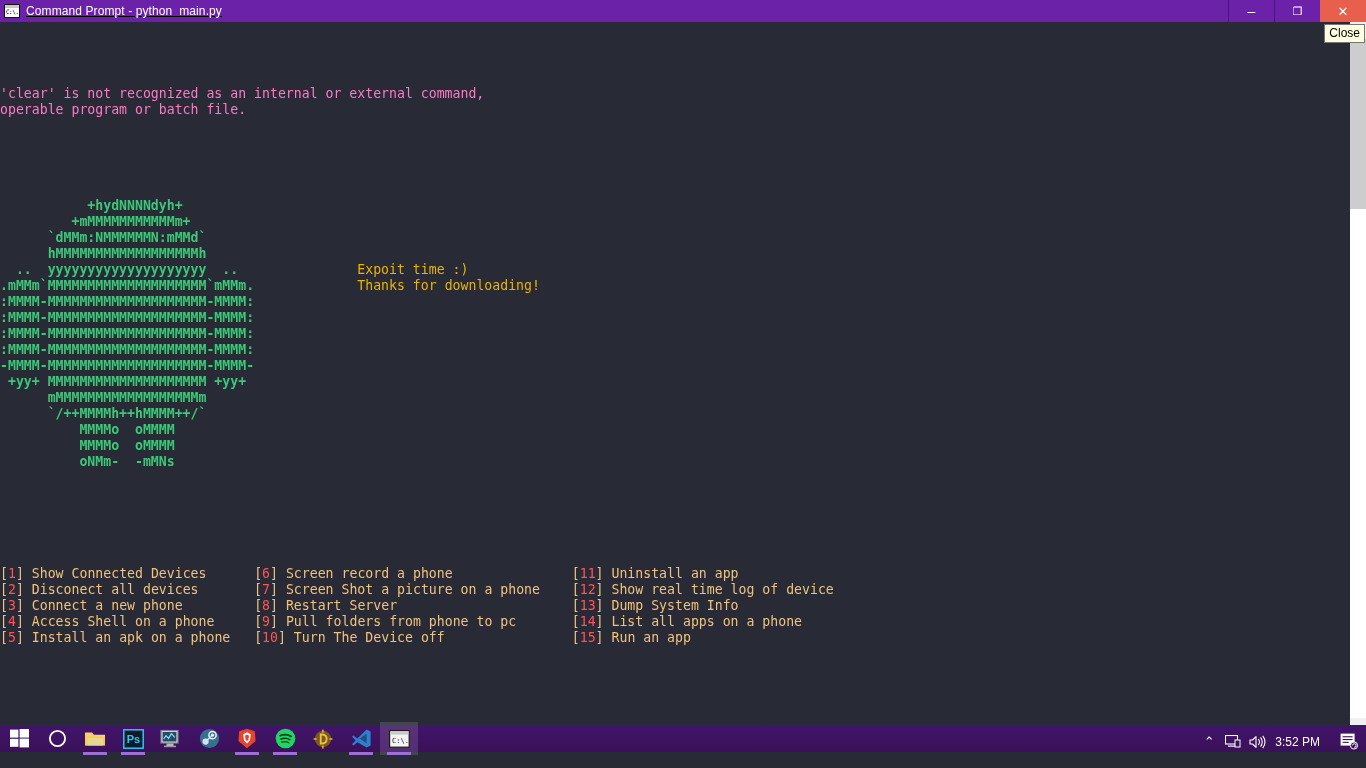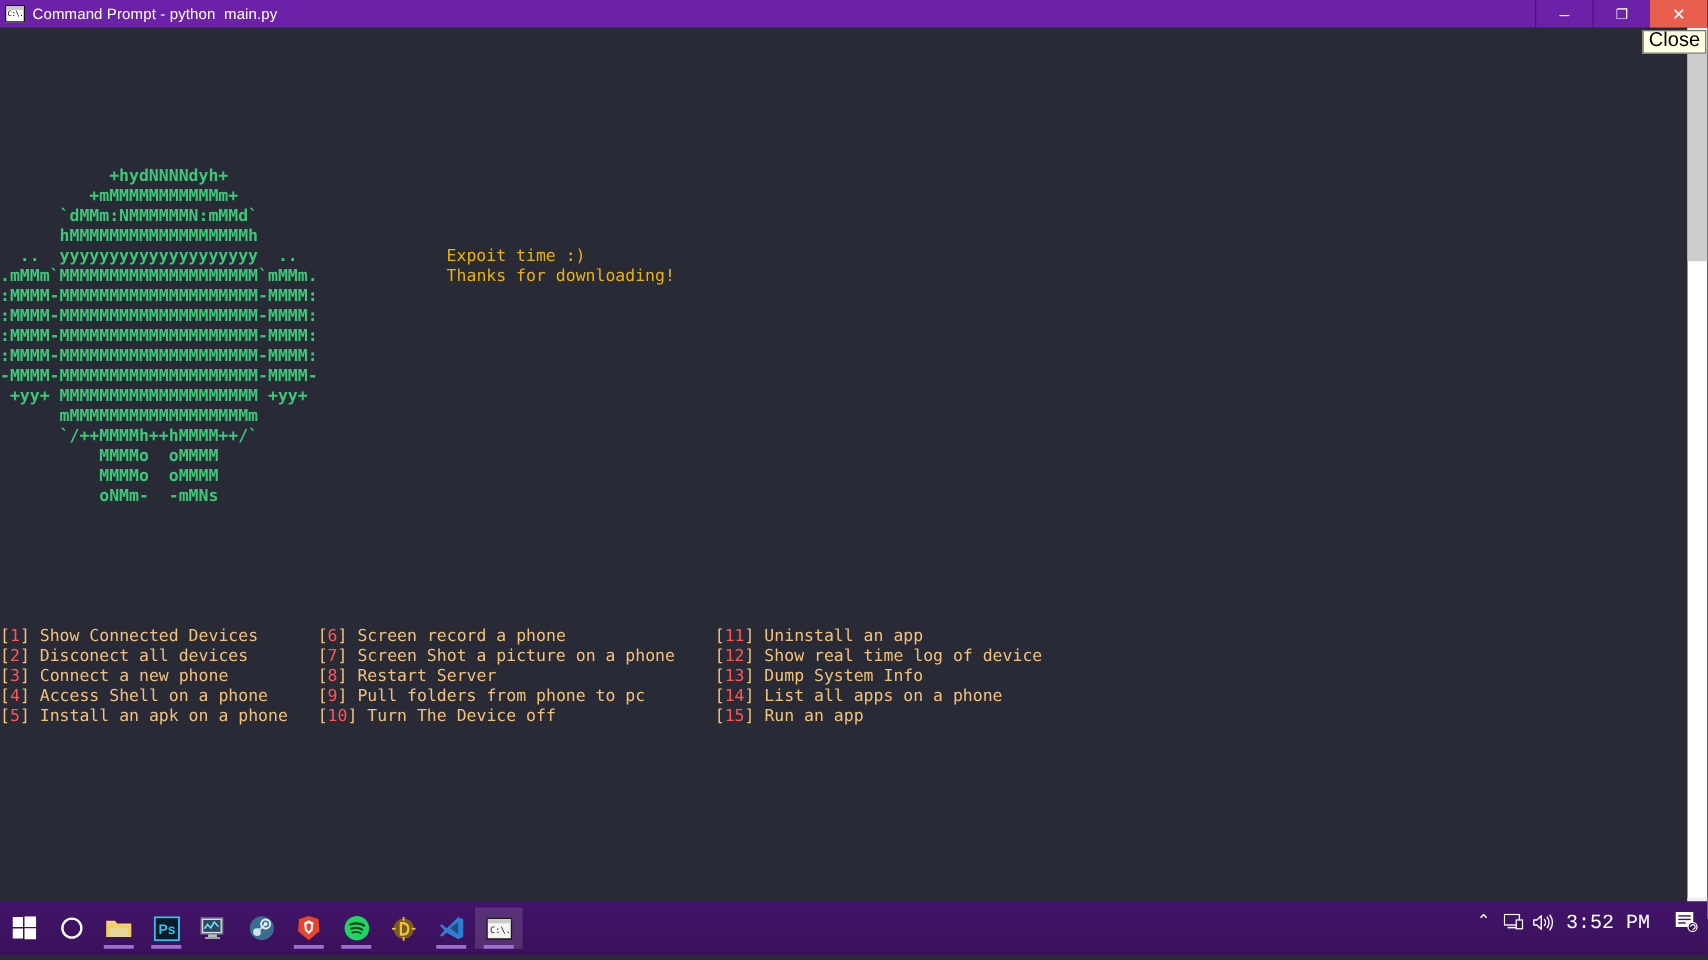--- a/index.html
+++ b/index.html
@@ -10,20 +10,21 @@
     font-family:"DejaVu Sans Mono", monospace;
   }
   #screen { position:relative; width:1366px; height:768px; background:#282a36; }
 
   
   #titlebar {
     position:absolute; left:0; top:0; width:1366px; height:22px;
     background:#6b21a8;
     display:flex; align-items:center;
     z-index:20;
+    text-decoration:underline;
   }
   #tb-icon {
     width:16px; height:14px; margin-left:4px; margin-right:6px;
     background:#ffffff; border:1px solid #111; position:relative; flex:0 0 auto;
   }
   #tb-icon::before{
     content:""; position:absolute; left:0; top:0; right:0; height:3px; background:#c8c8c8;
   }
   #tb-icon::after{
     content:"C:\\."; position:absolute; left:1px; top:2px;
@@ -41,21 +42,21 @@
     border-left:1px solid #4a1480;
   }
   .tb-btn.min  { font-size:14px; }
   .tb-btn.max  { font-size:11px; }
   .tb-btn.close{ background:#e8604d; font-size:13px; border-left:none; }
 
   
   #tooltip {
     position:absolute; right:1px; top:24px;
     background:#ffffe1; border:1px solid #767676;
-    color:#000; font-family:"Liberation Sans", sans-serif; font-size:16px;
+    color:#000; font-family:"Liberation Sans", sans-serif; font-size:12px;
     padding:1px 4px 2px 4px; line-height:14px; z-index:40; white-space:nowrap;
   }
 
   
   #terminal {
     position:absolute; left:0; top:22px; width:1350px; height:713px;
     background:#282a36;
     font-family:"DejaVu Sans Mono", monospace;
     font-size:13.2px; line-height:16px;
     white-space:pre; overflow:hidden;
@@ -79,41 +80,41 @@
     color:#606060; font-size:7px;
   }
   #sb-up { top:0; }
   #sb-down { bottom:0; }
   #sb-thumb {
     position:absolute; left:0; top:17px; width:16px; height:170px; background:#cdcdcd;
   }
 
   
   #taskbar {
-    position:absolute; left:0; bottom:4px; width:1366px; height:43px;
+    position:absolute; left:0; bottom:16px; width:1366px; height:27px;
     background:#3c1361; background:linear-gradient(180deg,#42146a 0%,#3a1159 100%);
     display:flex; align-items:center; z-index:30;
   }
   .tbitem {
     width:38px; height:33px; display:flex; align-items:center; justify-content:center;
     position:relative; flex:0 0 auto;
   }
   .tbitem.active { background:rgba(255,255,255,0.13); }
   .tbitem .underline {
     position:absolute; bottom:0; left:7px; width:24px; height:3px; background:#9b6fd4;
   }
   #tray {
     position:absolute; right:0; top:0; height:33px; display:flex; align-items:center;
   }
   .tray-ic {
     width:24px; height:33px; display:flex; align-items:center; justify-content:center;
     color:#ffffff; font-size:13px; font-family:"DejaVu Sans", sans-serif;
   }
   #clock {
-    color:#ffffff; font-family:Liberation Mono, monospace; font-size:16px;
+    color:#ffffff; font-family:Liberation Sans, sans-serif; font-size:12px;
     padding:0 12px 0 6px; white-space:nowrap;
   }
   #action-center {
     width:34px; height:33px; display:flex; align-items:center; justify-content:center;
   }
   .svgic { display:block; }
 </style>
 </head>
 <body>
 
@@ -127,20 +128,21 @@
       <div class="tb-btn max">❐</div>
       <div class="tb-btn close">✕</div>
     </div>
   </div>
 
   <div id="tooltip">Close</div>
 
   <div id="terminal">
 
     
+    <div id="error-block"><div class="line"><span class="pink">'clear' is not recognized as an internal or external command,</span></div><div class="line"><span class="pink">operable program or batch file.</span></div></div>
 
     
     <div id="banner-block"><div class="line">&nbsp;</div><div class="line"><span class="dkgrn" style="color:#3cc878">           +hydNNNNdyh+</span></div><div class="line"><span class="dkgrn" style="color:#3cc878">         +mMMMMMMMMMMMm+</span></div><div class="line"><span class="dkgrn" style="color:#3cc878">      `dMMm:NMMMMMMN:mMMd`</span></div><div class="line"><span class="dkgrn" style="color:#3cc878">      hMMMMMMMMMMMMMMMMMMh</span></div><div class="line"><span class="dkgrn" style="color:#3cc878">  ..  yyyyyyyyyyyyyyyyyyyy  ..</span><span style="color:transparent">               </span><span class="white">Expoit time :)</span></div><div class="line"><span class="dkgrn" style="color:#3cc878">.mMMm`MMMMMMMMMMMMMMMMMMMM`mMMm.</span><span style="color:transparent">             </span><span class="white">Thanks for downloading!</span></div><div class="line"><span class="dkgrn" style="color:#3cc878">:MMMM-MMMMMMMMMMMMMMMMMMMM-MMMM:</span></div><div class="line"><span class="dkgrn" style="color:#3cc878">:MMMM-MMMMMMMMMMMMMMMMMMMM-MMMM:</span></div><div class="line"><span class="dkgrn" style="color:#3cc878">:MMMM-MMMMMMMMMMMMMMMMMMMM-MMMM:</span></div><div class="line"><span class="dkgrn" style="color:#3cc878">:MMMM-MMMMMMMMMMMMMMMMMMMM-MMMM:</span></div><div class="line"><span class="dkgrn" style="color:#3cc878">-MMMM-MMMMMMMMMMMMMMMMMMMM-MMMM-</span></div><div class="line"><span class="dkgrn" style="color:#3cc878"> +yy+ MMMMMMMMMMMMMMMMMMMM +yy+</span></div><div class="line"><span class="dkgrn" style="color:#3cc878">      mMMMMMMMMMMMMMMMMMMm</span></div><div class="line"><span class="dkgrn" style="color:#3cc878">      `/++MMMMh++hMMMM++/`</span></div><div class="line"><span class="dkgrn" style="color:#3cc878">          MMMMo  oMMMM</span></div><div class="line"><span class="dkgrn" style="color:#3cc878">          MMMMo  oMMMM</span></div><div class="line"><span class="dkgrn" style="color:#3cc878">          oNMm-  -mMNs</span></div><div class="line">&nbsp;</div><div class="line">&nbsp;</div></div>
 
     
     <div id="menu-block"><div class="line"><span><span class="orange">[</span><span class="red">1</span><span class="orange">]</span><span class="orange"> Show Connected Devices</span></span><span style="color:transparent">      </span><span><span class="orange">[</span><span class="red">6</span><span class="orange">]</span><span class="orange"> Screen record a phone</span></span><span style="color:transparent">               </span><span><span class="orange">[</span><span class="red">11</span><span class="orange">]</span><span class="orange"> Uninstall an app</span></span></div><div class="line"><span><span class="orange">[</span><span class="red">2</span><span class="orange">]</span><span class="orange"> Disconect all devices</span></span><span style="color:transparent">       </span><span><span class="orange">[</span><span class="red">7</span><span class="orange">]</span><span class="orange"> Screen Shot a picture on a phone</span></span><span style="color:transparent">    </span><span><span class="orange">[</span><span class="red">12</span><span class="orange">]</span><span class="orange"> Show real time log of device</span></span></div><div class="line"><span><span class="orange">[</span><span class="red">3</span><span class="orange">]</span><span class="orange"> Connect a new phone</span></span><span style="color:transparent">         </span><span><span class="orange">[</span><span class="red">8</span><span class="orange">]</span><span class="orange"> Restart Server</span></span><span style="color:transparent">                      </span><span><span class="orange">[</span><span class="red">13</span><span class="orange">]</span><span class="orange"> Dump System Info</span></span></div><div class="line"><span><span class="orange">[</span><span class="red">4</span><span class="orange">]</span><span class="orange"> Access Shell on a phone</span></span><span style="color:transparent">     </span><span><span class="orange">[</span><span class="red">9</span><span class="orange">]</span><span class="orange"> Pull folders from phone to pc</span></span><span style="color:transparent">       </span><span><span class="orange">[</span><span class="red">14</span><span class="orange">]</span><span class="orange"> List all apps on a phone</span></span></div><div class="line"><span><span class="orange">[</span><span class="red">5</span><span class="orange">]</span><span class="orange"> Install an apk on a phone</span></span><span style="color:transparent">   </span><span><span class="orange">[</span><span class="red">10</span><span class="orange">]</span><span class="orange"> Turn The Device off</span></span><span style="color:transparent">                </span><span><span class="orange">[</span><span class="red">15</span><span class="orange">]</span><span class="orange"> Run an app</span></span></div></div>
 
     
     <div id="exit-block"><div class="line">&nbsp;</div><div class="line">&nbsp;</div></div>
 

